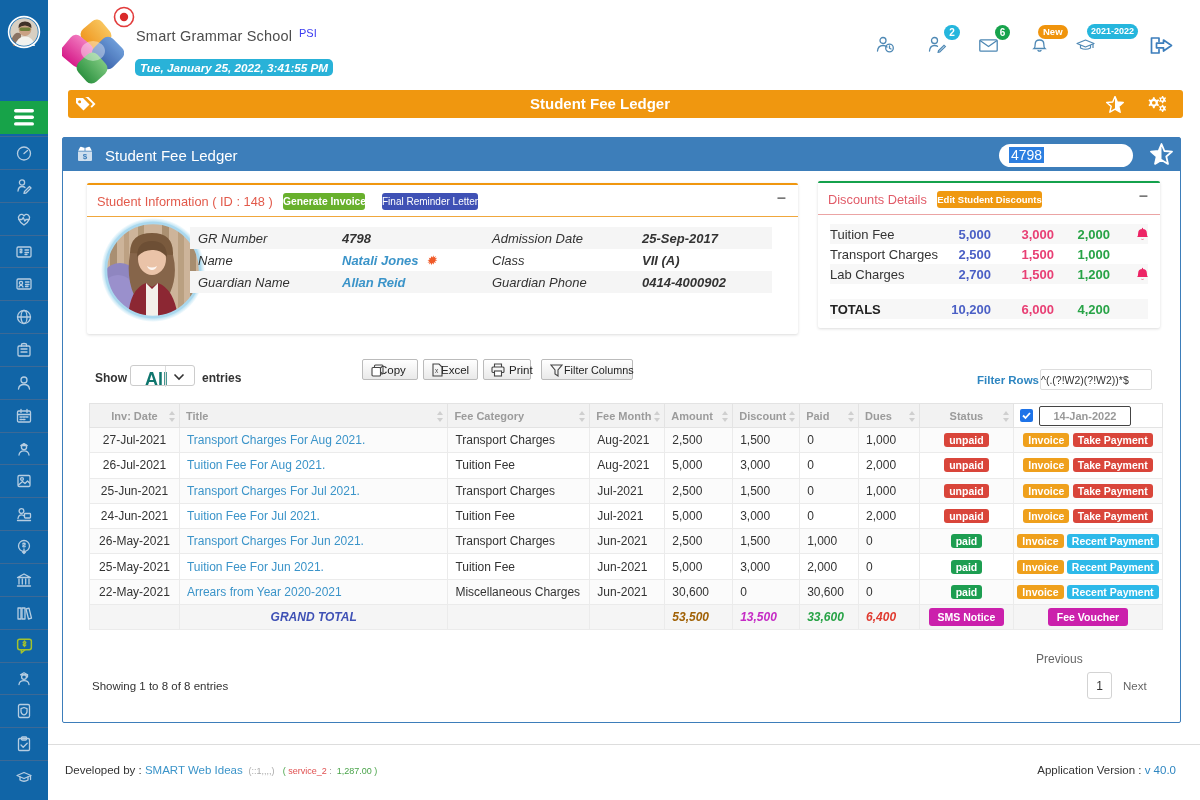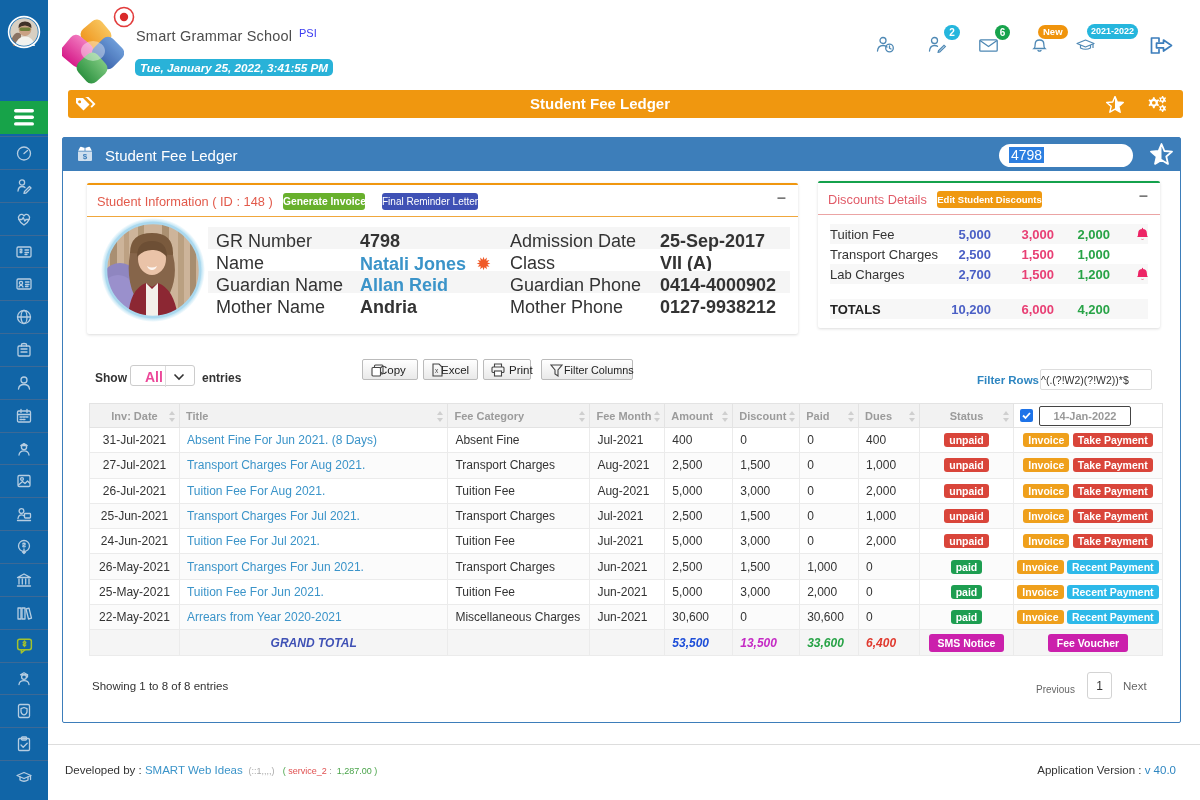--- a/index.html
+++ b/index.html
@@ -32,21 +32,21 @@
 
 .panel { position:absolute; background:#fff; box-shadow:0 1px 3px rgba(0,0,0,0.14); border-radius:2px; }
 #pstudent { left:24px; top:45px; width:711px; height:151px; border-top:2px solid #f0970f; }
 #pdisc { left:755px; top:43px; width:342px; height:147px; border-top:2px solid #14a14c; }
 .phead { position:absolute; left:0; top:0; width:100%; height:32px; }
 .ptitle { position:absolute; left:10px; top:9px; font-size:12.8px; white-space:nowrap; }
 .pminus { position:absolute; right:12px; top:4px; color:#777; font-size:16px; font-weight:bold; }
 .btn { display:inline-block; color:#fff; font-size:11px; font-weight:bold; text-align:center; border-radius:3px; white-space:nowrap; }
 
 
-.inforow { position:absolute; left:121px; width:582px; height:22px; font-size:18px; color:#333; }
+.inforow { position:absolute; left:103px; width:582px; height:22px; font-size:13px; color:#333;font-style:italic; }
 .inforow .l1 { position:absolute; left:8px; top:4px; }
 .inforow .v1 { position:absolute; left:152px; top:4px; font-weight:bold; white-space:nowrap; }
 .inforow .l2 { position:absolute; left:302px; top:4px; }
 .inforow .v2 { position:absolute; left:452px; top:4px; font-weight:bold; white-space:nowrap; }
 
 
 .drow { position:absolute; left:12px; width:318px; height:20px; font-size:13px; color:#333; }
 .drow .dl { position:absolute; left:0px; top:3px; white-space:nowrap; }
 .drow .n1 { position:absolute; left:86px; width:75px; top:3px; text-align:right; font-weight:bold; color:#4a5fc5; }
 .drow .n2 { position:absolute; left:166px; width:58px; top:3px; text-align:right; font-weight:bold; color:#e83f74; }
@@ -232,26 +232,20 @@
           <span class="v1" style="color:#3b94c9">Natali Jones&nbsp;&nbsp;<span style="color:#f05a28;font-weight:normal">✹</span></span>
           <span class="l2">Class</span>
           <span class="v2">VII (A)</span>
         </div>
       <div class="inforow" style="top:86px;background:#f5f5f5">
           <span class="l1">Guardian Name</span>
           <span class="v1" style="color:#3b94c9">Allan Reid</span>
           <span class="l2">Guardian Phone</span>
           <span class="v2">0414-4000902</span>
         </div>
-      <div class="inforow" style="top:108px">
-          <span class="l1">Mother Name</span>
-          <span class="v1">Andria</span>
-          <span class="l2">Mother Phone</span>
-          <span class="v2">0127-9938212</span>
-        </div>
     </div>
     <div id="pdisc" class="panel">
       <div class="phead" style="border-bottom:1px solid #eba4a4">
         <div class="ptitle" style="color:#e15b68">Discounts Details</div>
         <div class="btn abs" style="left:119px;top:8px;width:105px;height:17px;line-height:17px;background:#ef9911;font-size:9.5px">Edit Student Discounts</div>
         <div class="pminus">–</div>
       </div>
       <div class="drow" style="top:41px;background:#f7f7f7">
           <span class="dl">Tuition Fee</span>
           <span class="n1">5,000</span>
@@ -283,21 +277,21 @@
       <div class="drow" style="top:116px;background:#f7f7f7;font-weight:bold">
           <span class="dl" style="color:#222">TOTALS</span>
           <span class="n1">10,200</span>
           <span class="n2">6,000</span>
           <span class="n3">4,200</span>
         </div>
     </div>
     <div id="controls" class="abs">
       <div class="abs" style="left:32px;top:233px;font-size:12px;font-weight:bold;color:#333">Show</div>
       <div class="abs" style="left:67px;top:227px;width:65px;height:21px;border:1px solid #ccc;border-radius:3px;background:#fff">
-        <span class="abs" style="left:14px;top:3px;font-size:14px;font-weight:bold;color:#ec4899">All</span>
+        <span class="abs" style="left:14px;top:3px;font-size:18px;font-weight:bold;color:#0f766e">All</span>
         <span class="abs" style="left:34px;top:0;width:0;height:21px;border-left:1px solid #ddd"></span>
         <svg class="abs" style="left:42px;top:7px" width="12" height="8" viewBox="0 0 12 8" fill="none" stroke="#333" stroke-width="1.6">
             <path d="M1.5 1.5 L6 6 L10.5 1.5"></path>
           </svg>
       </div>
       <div class="abs" style="left:139px;top:233px;font-size:12px;font-weight:bold;color:#333">entries</div>
       <div class="gbtn" style="left:299px;width:56px">
         <svg class="abs" style="left:8px;top:4px" width="13" height="13" viewBox="0 0 13 13" fill="none" stroke="#444" stroke-width="1.1">
             <rect x="3.5" y="1" width="8.5" height="9" rx="1"></rect>
             <rect x="1" y="3.5" width="8.5" height="8.5" rx="1" fill="#fff"></rect>
@@ -377,32 +371,20 @@
                     <path d="M4 12 L1 8 H7 Z" fill="#cfcfcf"></path>
                   </svg></span></th>
               <th class="c">Status<span class="sort"><svg width="8" height="13" viewBox="0 0 8 13">
                     <path d="M4 1 L7 5 H1 Z" fill="#cfcfcf"></path>
                     <path d="M4 12 L1 8 H7 Z" fill="#cfcfcf"></path>
                   </svg></span></th>
               <th style="background:#fff;"><span style="display:inline-block;width:13px;height:13px;background:#1e73e8;border-radius:2px;position:relative;vertical-align:middle;margin-right:6px"><svg width="13" height="13" viewBox="0 0 13 13" style="position:absolute;left:0;top:0">
                     <path d="M3 6.5 L5.5 9 L10 4" stroke="#fff" stroke-width="1.8" fill="none"></path>
                   </svg></span><span style="display:inline-block;width:92px;height:20px;border:1px solid #444;border-radius:2px;color:#999;font-weight:bold;text-align:center;line-height:19px;vertical-align:middle;background:#fff">14-Jan-2022</span></th>
             </tr>
-<tr style="background:#fff">
-              <td class="c">31-Jul-2021</td>
-              <td><a>Absent Fine For Jun 2021. (8 Days)</a></td>
-              <td>Absent Fine</td>
-              <td>Jul-2021</td>
-              <td>400</td>
-              <td>0</td>
-              <td>0</td>
-              <td>400</td>
-              <td class="c"><span class="pill" style="background:#d9453a">unpaid</span></td>
-              <td class="c" style="padding:0 3px"><span class="pill" style="background:#efa01c">Invoice</span> <span class="pill" style="background:#d9453a">Take Payment</span></td>
-            </tr>
 <tr style="background:#fbfbfb">
               <td class="c">27-Jul-2021</td>
               <td><a>Transport Charges For Aug 2021.</a></td>
               <td>Transport Charges</td>
               <td>Aug-2021</td>
               <td>2,500</td>
               <td>1,500</td>
               <td>0</td>
               <td>1,000</td>
               <td class="c"><span class="pill" style="background:#d9453a">unpaid</span></td>
@@ -478,33 +460,33 @@
               <td>30,600</td>
               <td>0</td>
               <td class="c"><span class="pill" style="background:#1d9e51">paid</span></td>
               <td class="c" style="padding:0 3px"><span class="pill" style="background:#efa01c">Invoice</span> <span class="pill" style="background:#2db9e9">Recent Payment</span></td>
             </tr>
 <tr style="background:#f5f5f5;font-style:italic;font-weight:bold">
               <td></td>
               <td class="c" style="color:#3f51b5">GRAND TOTAL</td>
               <td></td>
               <td></td>
-              <td style="color:#1d4ed8">53,500</td>
+              <td style="color:#a16207">53,500</td>
               <td style="color:#c52bc5">13,500</td>
               <td style="color:#27a346">33,600</td>
               <td style="color:#e03a2f">6,400</td>
               <td class="c" style="font-style:normal"><span class="pill" style="background:#cb20ac;padding:3px 9px">SMS Notice</span></td>
               <td class="c" style="font-style:normal"><span class="pill" style="background:#cb20ac;padding:3px 9px">Fee Voucher</span></td>
             </tr>
 </tbody>
         </table>
     </div>
     <div id="pager" class="abs">
       <div class="abs" style="left:29px;top:542px;font-size:11.5px;color:#333;white-space:nowrap">Showing 1 to 8 of 8 entries</div>
-      <div class="abs" style="left:973px;top:546px;font-size:10px;color:#666">Previous</div>
+      <div class="abs" style="left:973px;top:514px;font-size:12px;color:#666">Previous</div>
       <div class="abs" style="left:1024px;top:534px;width:25px;height:27px;border:1px solid #d3d3d3;border-radius:3px;background:#fff;text-align:center;line-height:26px;font-size:12px;color:#333">1</div>
       <div class="abs" style="left:1060px;top:542px;font-size:11.5px;color:#666">Next</div>
     </div>
   </div>
 
   <div id="footer">
     <div class="abs" style="left:65px;top:19px;font-size:11.5px;color:#333;white-space:nowrap">Developed by : <span style="color:#3b94c9">SMART Web Ideas</span>
       <span style="font-size:9px;color:#aaa">&nbsp;(::1,,,,)&nbsp;</span>
       <span style="font-size:9px;color:#4aa44a">&nbsp;(&nbsp;<span style="color:#e05050">service_2</span>&nbsp;<span style="color:#999">:</span>&nbsp;&nbsp;1,287.00&nbsp;)</span>
     </div>

